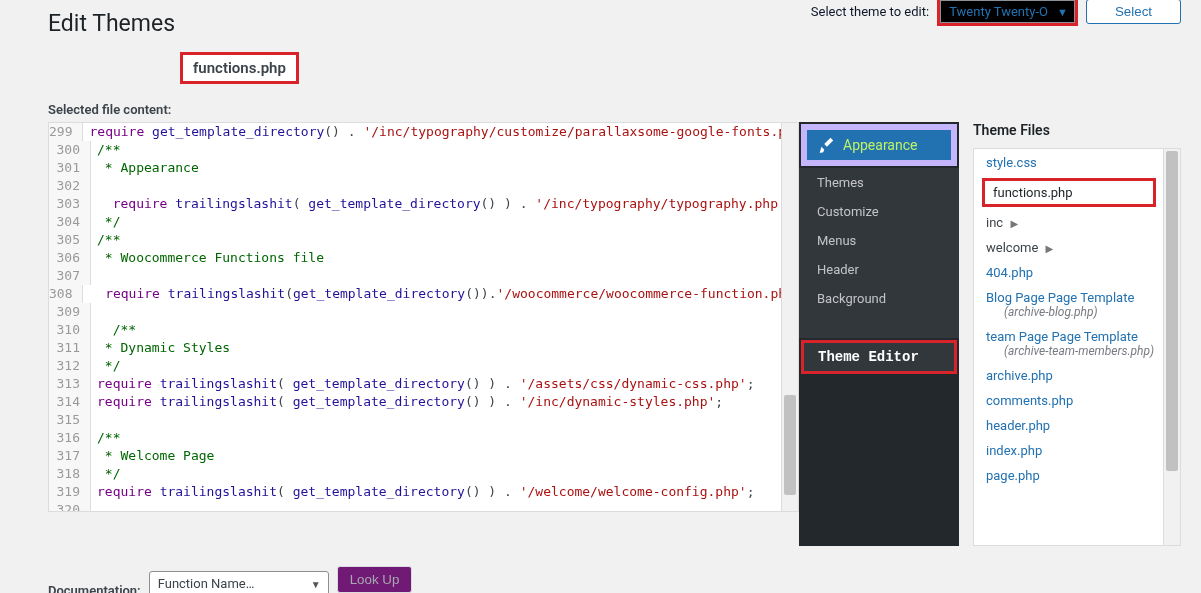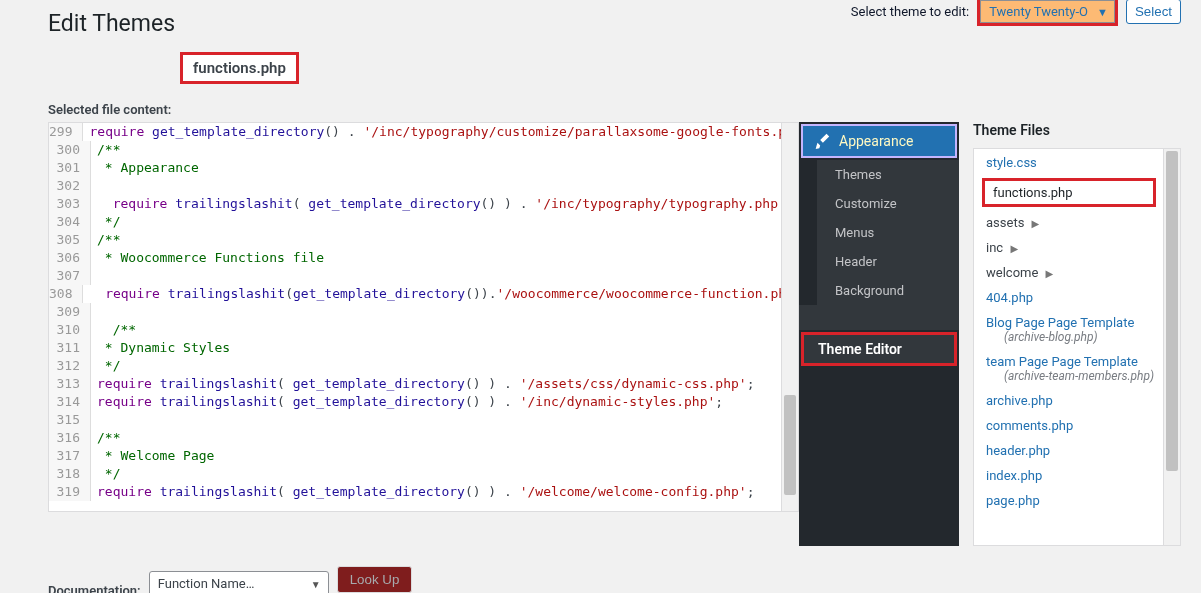--- a/index.html
+++ b/index.html
@@ -3,60 +3,60 @@
   <meta charset="utf-8">
   <style>
     * { margin: 0; padding: 0; box-sizing: border-box; }
     body { font-family: -apple-system, BlinkMacSystemFont, "Segoe UI", Roboto, sans-serif; background: #f1f1f1; color: #3c434a; font-size: 13px; }
     .wrap { padding: 0 20px 20px 48px; }
     .page-title { font-size: 23px; font-weight: 400; color: #1d2327; margin: 10px 0 15px 0; }
     .file-tab { display: inline-block; border: 3px solid #d8232a; padding: 4px 10px; font-size: 15px; font-weight: 600; background: #fff; margin-left: 132px; margin-bottom: 10px; }
     .theme-selector-row { float: right; margin-top: -55px; display: flex; align-items: center; gap: 8px; }
     .theme-selector-row label { color: #0f172a; }
     .select-wrap { position: relative; display: inline-block; border: 3px solid #d8232a; }
-    .select-inner { border: 1px solid #8c8f94; padding: 3px 26px 3px 8px; color: #2271b1; background: #fdba74; font-size: 13px; }
+    .select-inner { border: 1px solid #8c8f94; padding: 3px 26px 3px 8px; color: #2271b1; background: #000000; font-size: 13px; }
     .select-wrap .chev { position: absolute; right: 7px; top: 6px; pointer-events: none; color: #2271b1; font-size: 11px; }
-    .btn-select { border: 1px solid #2271b1; color: #2271b1; background: #fff; padding: 4px 8px; border-radius: 3px; cursor: pointer; }
+    .btn-select { border: 1px solid #2271b1; color: #2271b1; background: #fff; padding: 4px 28px; border-radius: 3px; cursor: pointer; }
     .selected-label { font-size: 13px; margin: 8px 0 5px 0; color: #3c434a; font-weight: 600; clear: both; }
     .editor-row { display: flex; gap: 0; }
     .code-area { flex: 1; border: 1px solid #dcdcde; background: #fff; position: relative; height: 390px; overflow: hidden; }
     .code-lines { font-family: Consolas, Monaco, monospace; font-size: 13px; line-height: 18px; }
     .code-line { display: flex; }
     .gutter { width: 42px; text-align: right; padding-right: 10px; color: #999; background: #f7f7f7; border-right: 1px solid #ddd; user-select: none; }
     .code { padding-left: 6px; white-space: pre; }
     .c-key { color: #770088; }
     .c-fn { color: #221199; }
     .c-str { color: #aa1111; }
     .c-cmt { color: #006600; }
     .scrollbar-v { position: absolute; right: 0; top: 0; width: 17px; height: 100%; background: #f1f1f1; border-left: 1px solid #dcdcde; }
     .scrollbar-v .thumb { position: absolute; left: 2px; right: 2px; top: 272px; height: 100px; background: #c1c1c1; border-radius: 2px; }
     .admin-menu { width: 160px; background: #23282d; color: #eee; }
     .admin-menu .mi { padding: 8px 12px; color: #c3c4c7; font-size: 14px; cursor: pointer; }
-    .admin-menu .mi.head { background: #2271b1; color: #fef9c3; display: flex; align-items: center; gap: 8px; font-weight: 400; border: 2px solid #c4b5fd; margin: 2px; padding: 6px 10px; }
-    .admin-menu .mi.sub { background: #32373c; padding: 7px 18px; font-size: 13px; margin-left: 18px; }
-    .admin-menu .mi.ed { background: #32373c; color: #fff; border: 3px solid #d8232a; margin: 2px; padding: 6px 14px; font-weight: 600; }
+    .admin-menu .mi.head { background: #2271b1; color: #bef264; display: flex; align-items: center; gap: 8px; font-weight: 400; border: 6px solid #c4b5fd; margin: 2px; padding: 6px 10px; }
+    .admin-menu .mi.sub { background: #32373c; padding: 7px 18px; font-size: 13px; }
+    .admin-menu .mi.ed { background: #32373c; color: #fff; border: 3px solid #d8232a; margin: 2px; padding: 6px 14px; font-weight: 600; font-family: Liberation Mono, monospace; }
     .files-col { width: 222px; padding-left: 14px; }
     .files-col h2 { font-size: 14px; font-weight: 600; margin-bottom: 10px; color: #1d2327; }
     .files-box { border: 1px solid #dcdcde; background: #fff; height: 398px; overflow: hidden; position: relative; }
     .file-list { padding: 1px 0; }
     .file-list li { list-style: none; padding: 5px 12px; font-size: 13px; }
     .file-list li a { color: #2271b1; text-decoration: none; }
     .file-list li.active { border: 3px solid #d8232a; margin: 3px 8px; margin-right: 24px; padding: 4px 8px; }
     .file-list li.active a { color: #1d2327; font-weight: 400; }
     .file-list li.folder { color: #3c434a; }
     .file-list li.folder .arr { font-size: 10px; color: #777; margin-left: 4px; }
     .file-list li .sub { color: #787c82; font-style: italic; font-size: 12px; display: block; padding-left: 18px; }
     .files-box .scrollbar-v { height: 100%; }
     .files-box .scrollbar-v .thumb { top: 2px; height: 320px; }
     .doc-row { margin-top: 14px; display: flex; align-items: center; gap: 8px; }
     .doc-row label { font-weight: 600; margin-top: 23px; }
     .doc-select { border: 1px solid #8c8f94; padding: 4px 28px 4px 8px; background: #fff; appearance: none; min-width: 180px; position: relative; border-radius: 3px; }
     .doc-sel-wrap { position: relative; display: inline-block; margin-top: 9px; }
     .doc-sel-wrap .chev { position: absolute; right: 8px; top: 8px; font-size: 10px; color: #555; pointer-events: none; }
-    .lookup { border: 1px solid #dcdcde; padding: 5px 12px; background: #7f1d1d; color: #a7aaad; border-radius: 3px; }
+    .lookup { border: 1px solid #dcdcde; padding: 5px 12px; background: #701a75; color: #a7aaad; border-radius: 3px; }
     .brush-icon { width: 18px; height: 18px; display: inline-block; }
   </style>
 </head>
 <body>
 
 <div class="wrap">
   <h1 class="page-title">Edit Themes</h1>
 
   <div class="file-tab">functions.php</div>
 
@@ -150,20 +150,24 @@
             <div class="gutter">317</div>
             <div class="code"><span class="c-cmt"> * Welcome Page</span></div>
           </div>
           <div class="code-line">
             <div class="gutter">318</div>
             <div class="code"><span class="c-cmt"> */</span></div>
           </div>
           <div class="code-line">
             <div class="gutter">319</div>
             <div class="code"><span class="c-key">require</span> <span class="c-fn">trailingslashit</span>( <span class="c-fn">get_template_directory</span>() ) . <span class="c-str">'/welcome/welcome-config.php'</span>;</div>
+          </div>
+          <div class="code-line">
+            <div class="gutter">320</div>
+            <div class="code"></div>
           </div>
         </div>
       <div class="scrollbar-v">
           <div class="thumb"></div>
         </div>
     </div>
 
     <div class="admin-menu">
       <div class="mi head">
         <span class="brush-icon">
@@ -181,21 +185,20 @@
       <div style="height:25px;background:#32373c;"></div>
       <div class="mi ed">Theme Editor</div>
     </div>
 
     <div class="files-col">
       <h2>Theme Files</h2>
       <div class="files-box">
         <ul class="file-list" id="file-list">
             <li><a>style.css</a></li>
             <li class="active"><a>functions.php</a></li>
-            <li class="folder">assets <span class="arr">▶</span></li>
             <li class="folder">inc <span class="arr">▶</span></li>
             <li class="folder">welcome <span class="arr">▶</span></li>
             <li><a>404.php</a></li>
             <li><a>Blog Page Page Template</a><span class="sub">(archive-blog.php)</span></li>
             <li><a>team Page Page Template</a><span class="sub">(archive-team-members.php)</span></li>
             <li><a>archive.php</a></li>
             <li><a>comments.php</a></li>
             <li><a>header.php</a></li>
             <li><a>index.php</a></li>
             <li><a>page.php</a></li>

